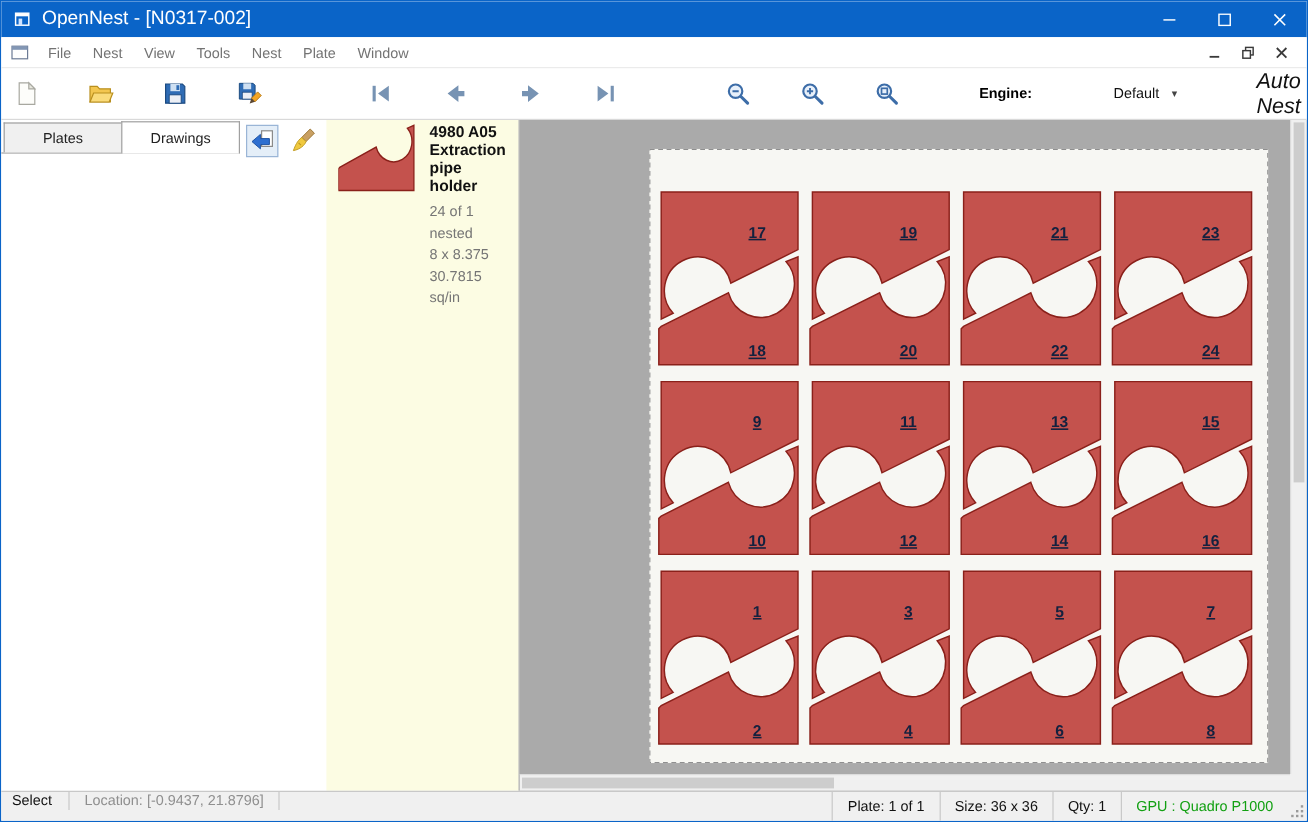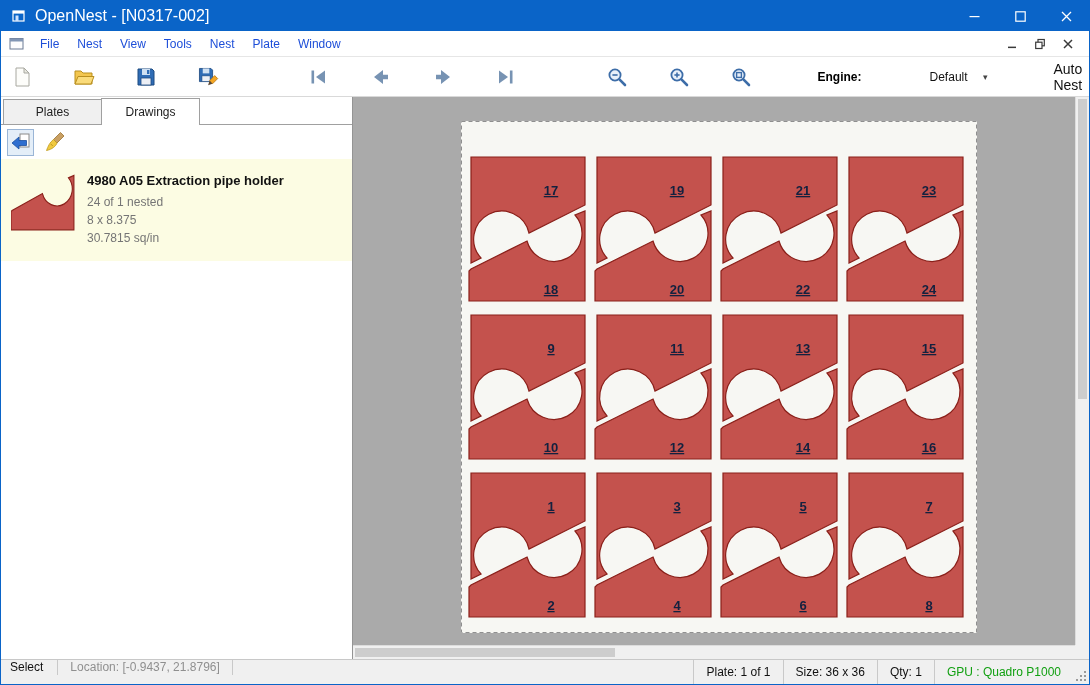--- a/index.html
+++ b/index.html
@@ -16,44 +16,44 @@
   
   .titlebar { flex:0 0 30px; background:#0a64c8; display:flex; align-items:center; color:#fff; font-size:16px; }
   .app-icon { margin:0 8px 0 10px; display:flex; }
   .title-text { white-space:nowrap; }
   .win-controls { margin-left:auto; display:flex; height:100%; }
   .win-btn { width:46px; display:flex; align-items:center; justify-content:center; }
 
   
   .menubar { flex:0 0 26px; background:#fff; display:flex; align-items:center; font-size:12px; padding-left:8px; border-bottom:1px solid #e6e6e6; }
   .mdi-icon { display:flex; margin-right:6px; }
-  .menu-item { padding:5px 9px; color:#1d4ed8; cursor:default; }
+  .menu-item { padding:5px 9px; color:#737373; cursor:default; }
   .mdi-controls { margin-left:auto; display:flex; align-items:center; padding-right:8px; gap:2px; }
   .mdi-btn { width:26px; height:20px; display:flex; align-items:center; justify-content:center; }
 
   
   .toolbar { flex:0 0 40px; display:flex; align-items:center; background:#fff; border-bottom:1px solid #d9d9d9; padding-left:10px;gap:40px; }
   .tb-btn { width:34px; height:32px; display:flex; align-items:center; justify-content:center; }
   .tb-gap { width:16px; }
   .engine-label { font-weight:bold; font-size:12px; margin-left:26px; }
   .combo { display:flex; align-items:center; justify-content:space-between; width:112px; margin-left:22px; padding:3px 6px; font-size:12px; color:#111; }
   .combo .chev { font-size:9px; color:#444; margin-left:8px; }
-  .auto-nest { margin-left:20px; font-size:14px; color:#111; }
+  .auto-nest { margin-left:20px; font-size:18px; color:#111;font-style:italic; }
 
   
   .main { flex:1; display:flex; min-height:0; }
 
-  .sidebar { flex:0 0 352px; background:#fff; border-right:1px solid #949494; display:flex; flex-direction:column; }
+  .sidebar { flex:0 0 352px; background:#fff; border-right:1px solid #949494; display:flex; flex-direction:row; }
   .tabstrip { display:flex; align-items:flex-end; height:28px; border-bottom:1px solid #a0a0a0; padding-left:2px; }
   .tab { width:99px; text-align:center; font-size:12px; padding:5px 0; background:#f0f0f0; border:1px solid #a0a0a0; border-bottom:none; margin-right:-1px; color:#222; }
   .tab.active { background:#fff; padding:6px 0; margin-bottom:-1px; z-index:2; position:relative; }
   .subtoolbar { height:34px; display:flex; align-items:center; padding:4px 6px; gap:7px; }
   .st-btn { width:27px; height:27px; display:flex; align-items:center; justify-content:center; border:1px solid transparent; }
   .st-btn.selected { border:1px solid #9ab5d6; background:#e4eef8; }
-  .drawing-item { background:#fcfce3; display:flex; gap:12px; padding:14px 10px; align-items:flex-start; }
+  .drawing-item { background:#fcfce3; display:flex; gap:12px; padding:2px 10px; align-items:flex-start; }
   .thumb { flex:0 0 64px; }
   .di-title { font-size:13px; font-weight:bold; color:#111; margin-bottom:5px; }
   .di-line { font-size:12px; color:#757575; line-height:1.5; }
   .sidebar-rest { flex:1; background:#fff; }
 
   .canvas { flex:1; background:#aaaaaa; position:relative; overflow:hidden; }
   .plate-wrap { position:absolute; left:108px; top:24px; }
   .hscroll { position:absolute; left:0; right:14px; bottom:0; height:14px; background:#f0f0f0; border-top:1px solid #dcdcdc; }
   .hthumb { position:absolute; left:2px; top:2px; height:9px; width:260px; background:#cdcdcd; }
   .vscroll { position:absolute; top:0; bottom:14px; right:0; width:14px; background:#f0f0f0; border-left:1px solid #dcdcdc; }

